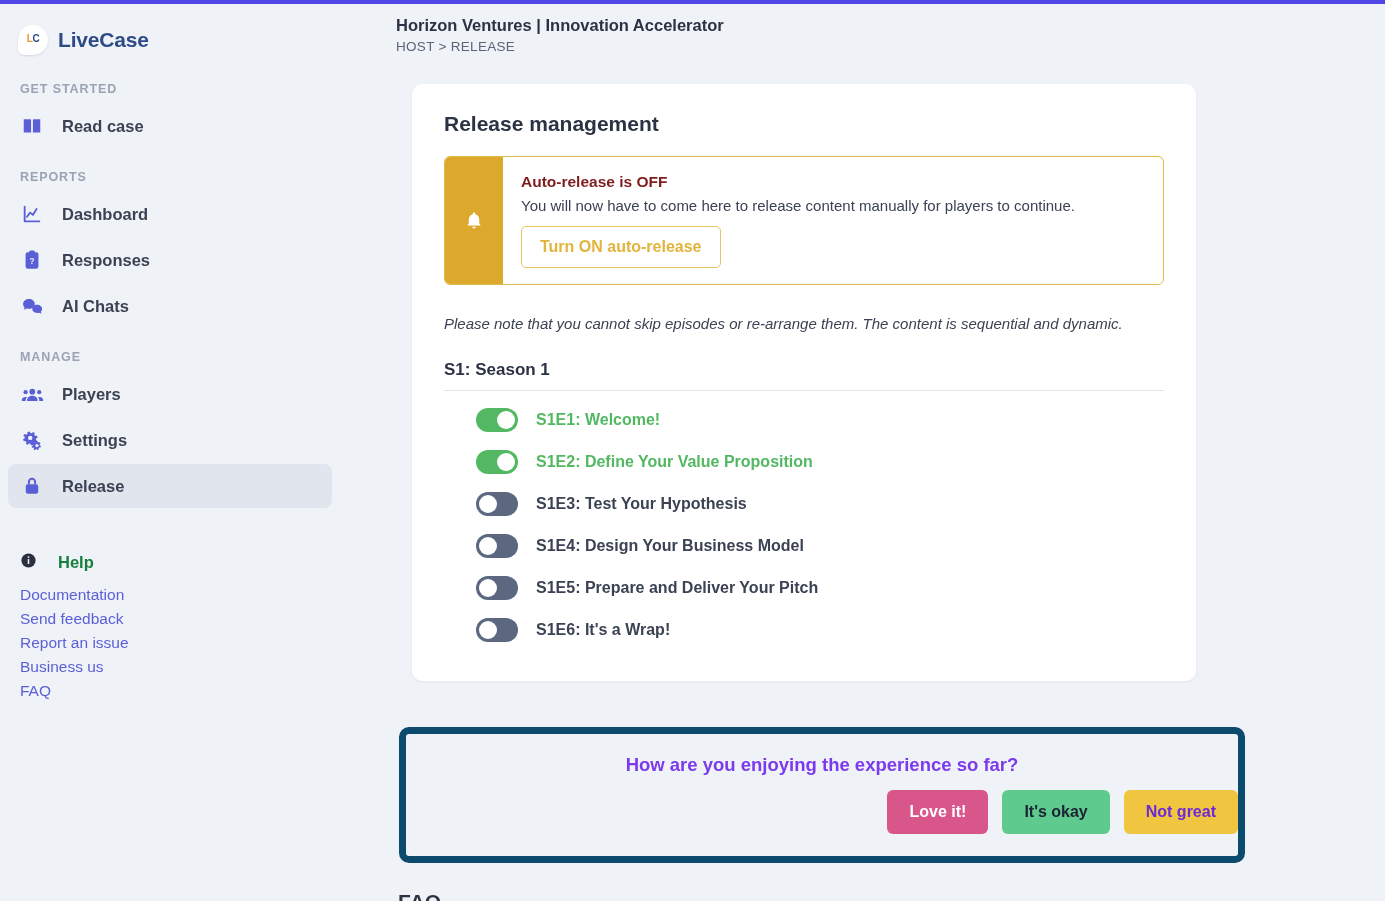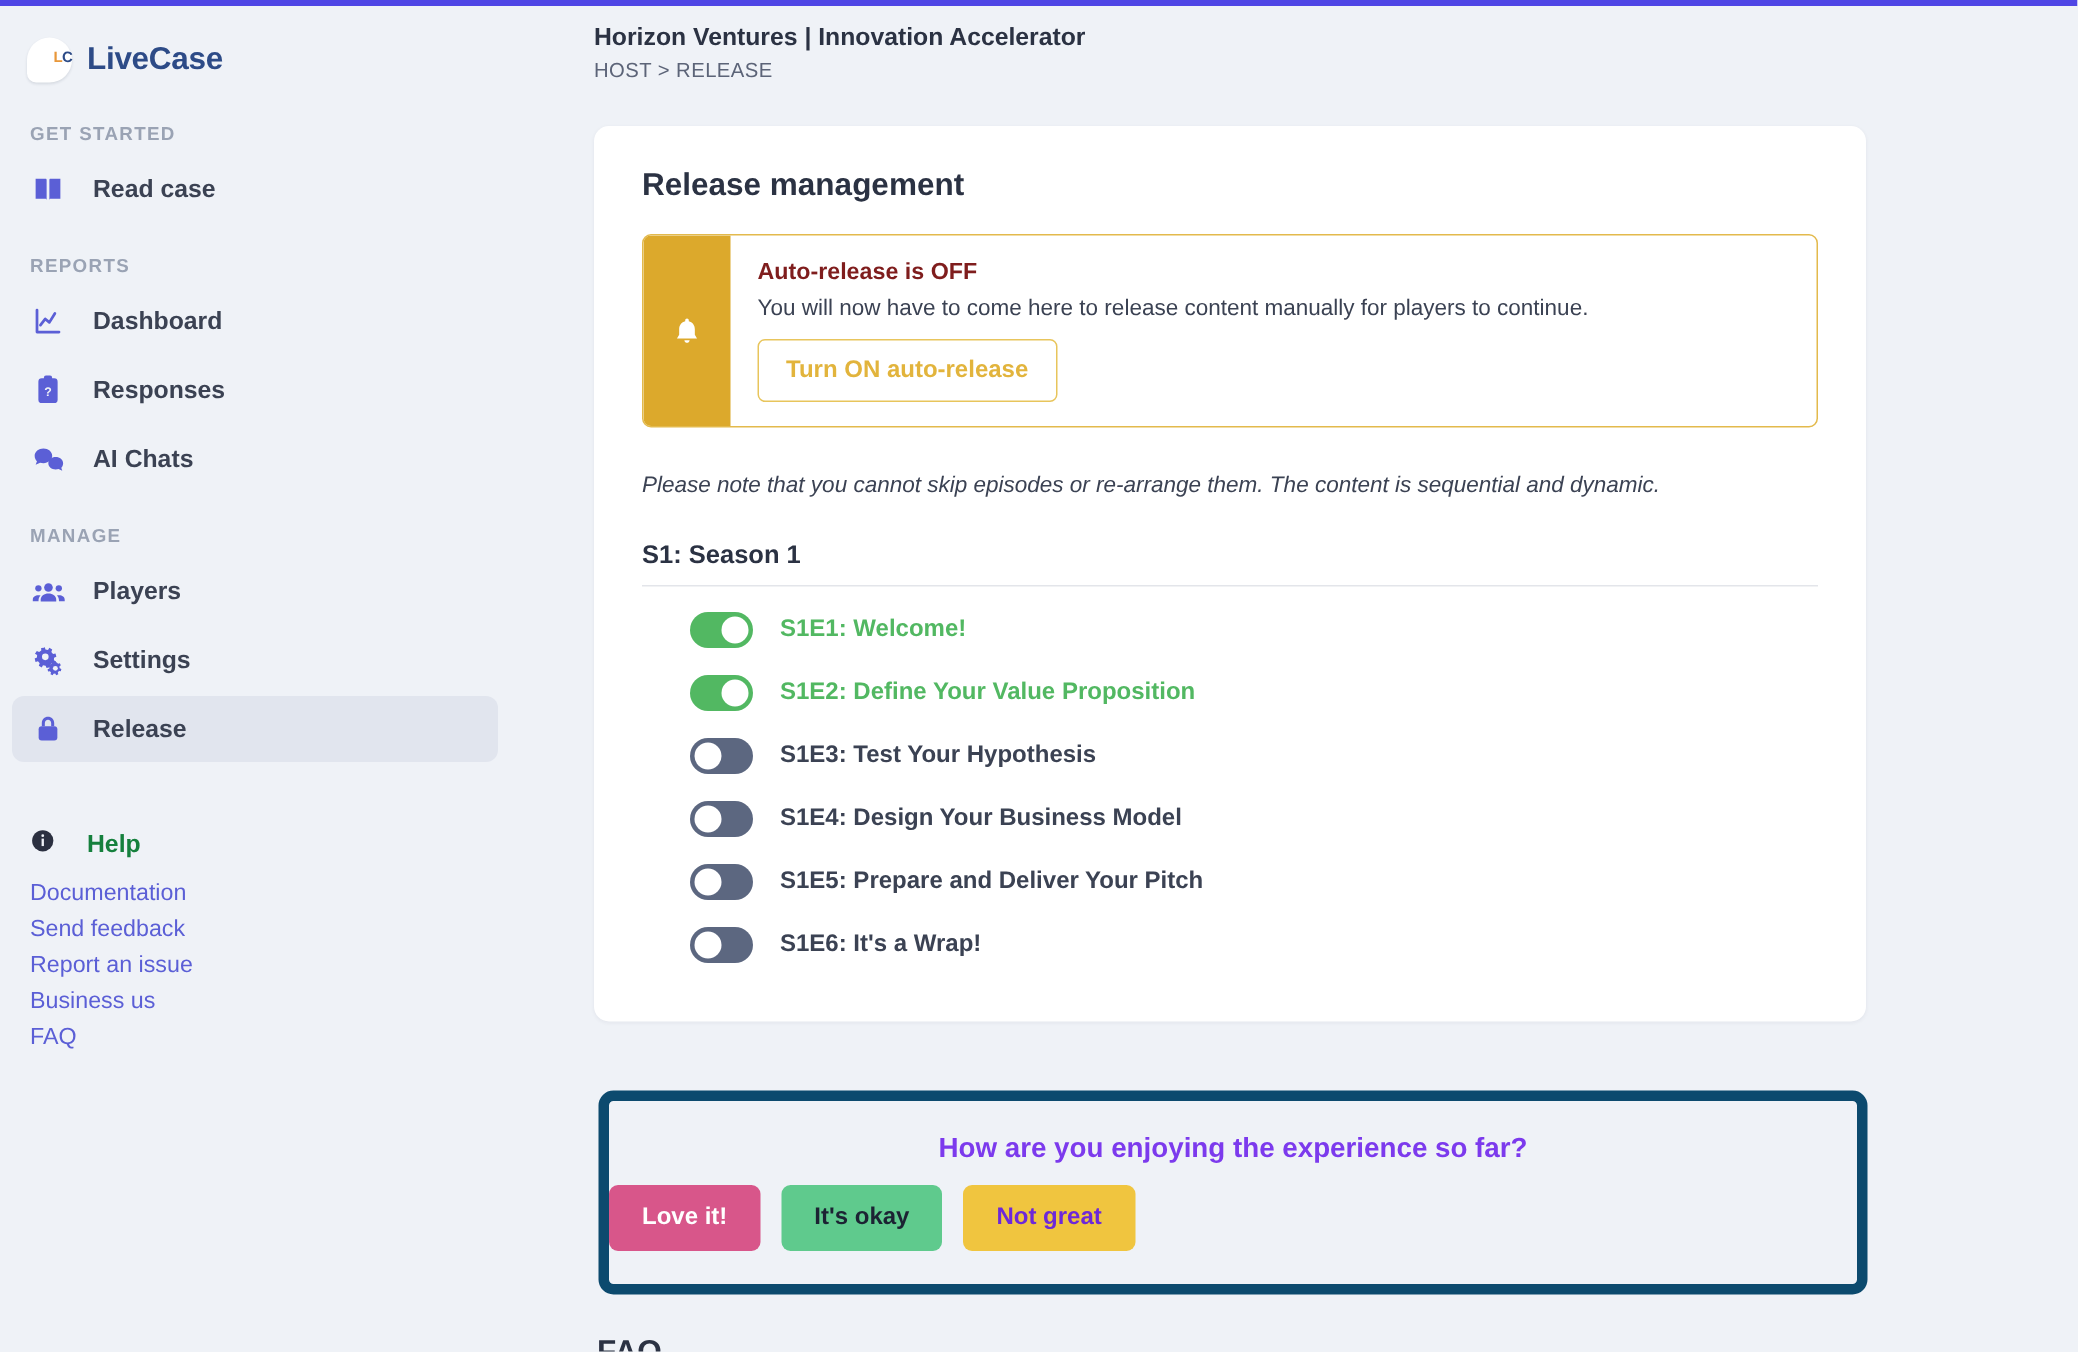--- a/index.html
+++ b/index.html
@@ -42,21 +42,21 @@
   .brand-logo .bubble {
     position: absolute; inset: 0;
     background: #ffffff;
     border-radius: 50% 50% 50% 6px;
     box-shadow: 0 1px 2px rgba(20,30,60,.12);
   }
   .brand-logo .lc {
     position: absolute;
     left: 0; right: 0; top: 50%;
     transform: translateY(-58%);
-    text-align: right;
+    text-align: center;
     font-size: 10px; font-weight: bold;
     letter-spacing: -0.5px;
     line-height: 1;
   }
   .brand-logo .lc .l { color: #e8973a; }
   .brand-logo .lc .c { color: #2d4b87; }
   .brand-name {
     font-size: 21px; font-weight: bold;
     color: #2d4b87;
     letter-spacing: -0.2px;
@@ -122,22 +122,22 @@
     margin: 0 0 4px 0;
   }
   .breadcrumb {
     font-size: 13.5px;
     color: #5c6478;
     letter-spacing: .3px;
   }
 
   .card {
     position: absolute;
-    left: 56px; top: 80px;
-    width: 848px;
+    left: 72px; top: 80px;
+    width: 784px;
     background: #fff;
     border-radius: 10px;
     padding: 28px 32px 30px 32px;
     box-shadow: 0 1px 3px rgba(30,40,70,.06);
   }
   .card-title {
     font-size: 21px; font-weight: bold;
     color: #2b3243;
     margin: 0 0 20px 0;
   }
@@ -227,21 +227,21 @@
     border-radius: 10px;
     padding: 20px 0 22px 0;
     text-align: center;
     background: #eff2f7;
   }
   .fb-q {
     font-size: 18.5px; font-weight: bold;
     color: #7c3aed;
     margin-bottom: 14px;
   }
-  .fb-btns { display: flex; justify-content: flex-start; gap: 14px; }
+  .fb-btns { display: flex; justify-content: flex-end; gap: 14px; }
   .fb-btn {
     border: none;
     border-radius: 6px;
     padding: 13px 22px;
     font-size: 16px; font-weight: bold;
     cursor: pointer;
     font-family: "Liberation Sans", sans-serif;
   }
   .fb-love { background: #d8568a; color: #ffffff; }
   .fb-okay { background: #5fca8d; color: #1c2333; }

